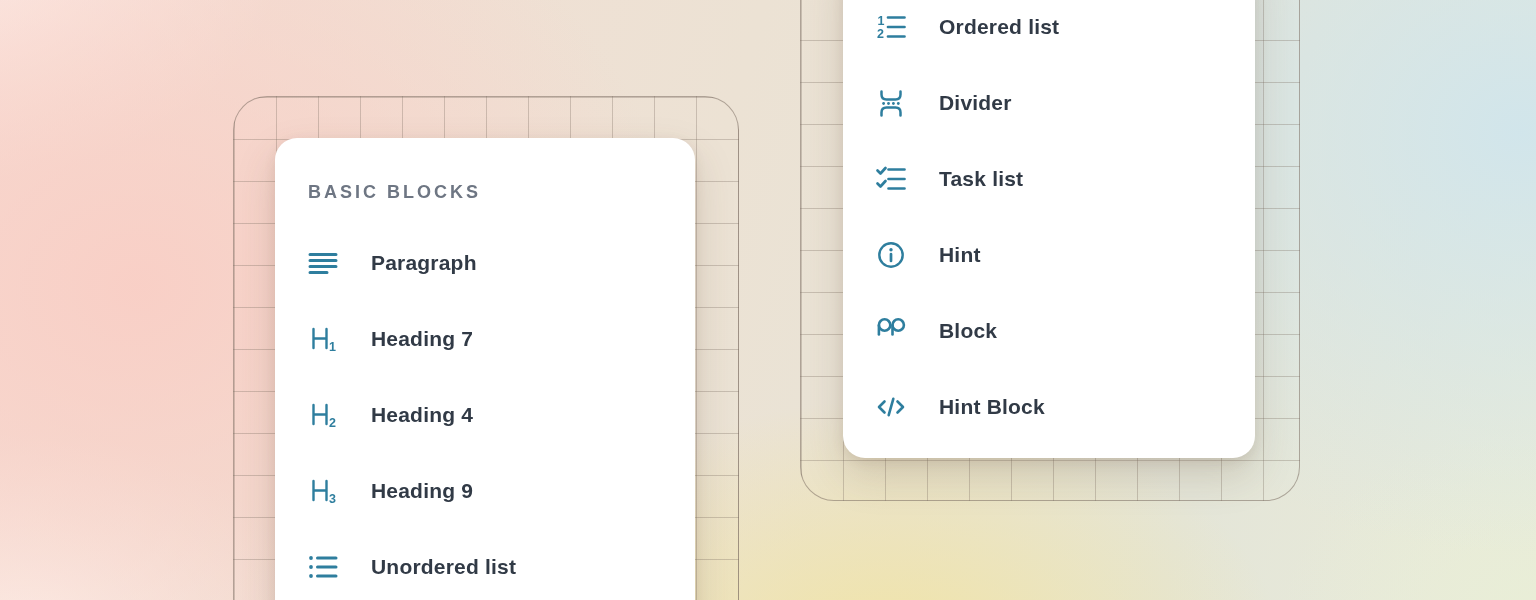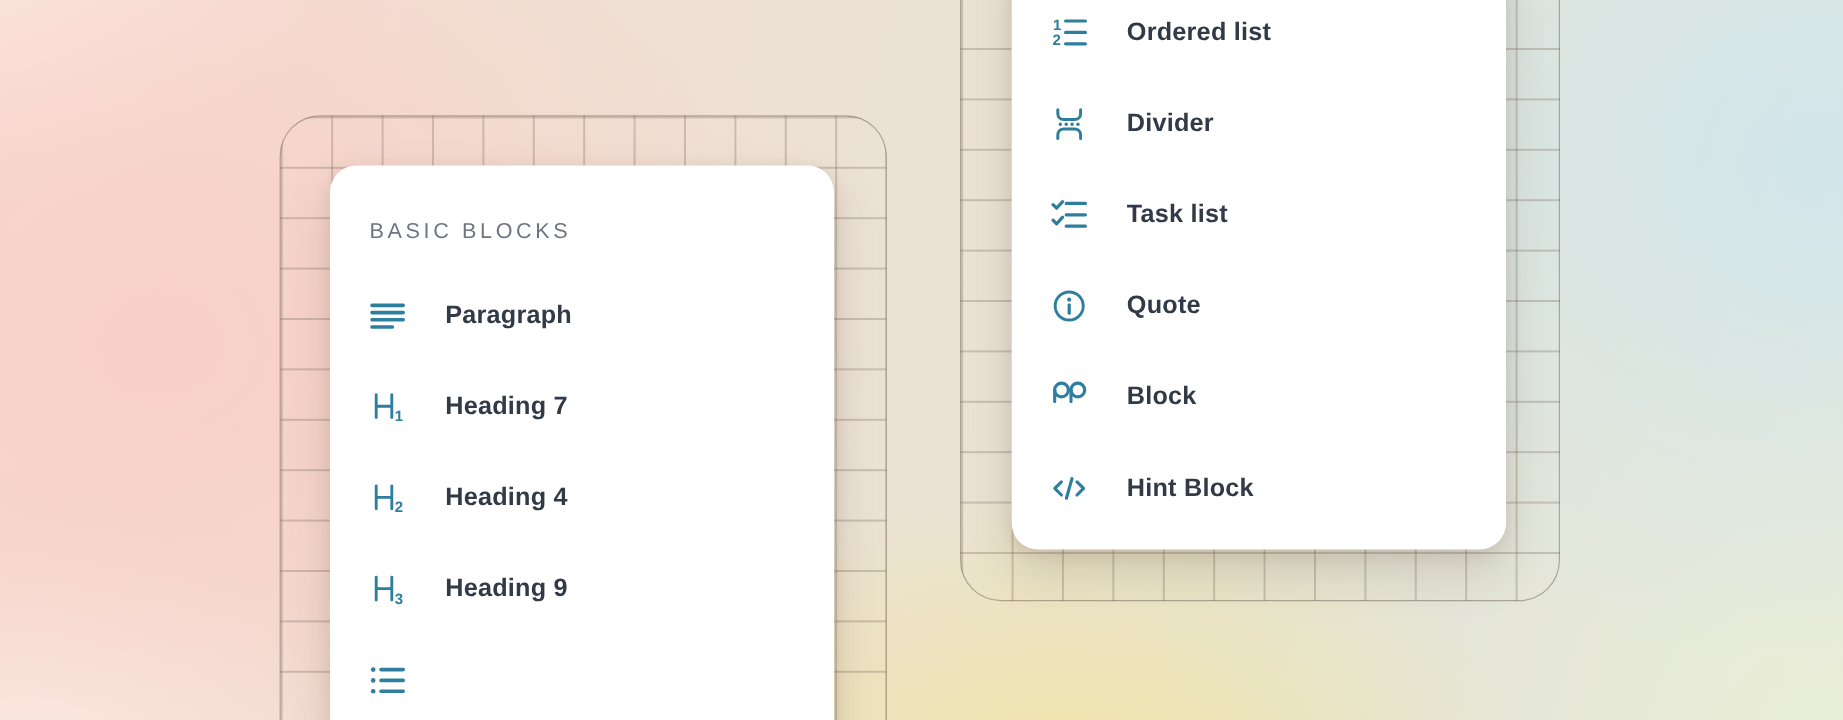--- a/index.html
+++ b/index.html
@@ -35,21 +35,21 @@
   .panel-left{left:233px;top:96px;width:504px;height:560px;}
   .panel-right{left:800px;top:-87px;width:498px;height:586px;}
   .card{
     position:absolute;background:#ffffff;border-radius:22px;
     box-shadow:0 18px 40px rgba(96,70,48,0.18), 0 4px 12px rgba(96,70,48,0.10);
   }
   .card-left{left:275px;top:138px;width:420px;height:540px;}
   .card-right{left:843px;top:-49px;width:412px;height:507px;}
   .card-header{
     margin:36px 0 15px 33px;
-    font-size:18px;line-height:36px;font-weight:400;
+    font-size:18px;line-height:36px;font-weight:700;
     letter-spacing:3px;color:var(--header);
   }
   .menu{list-style:none;margin:0;padding:0;}
   .card-right .menu{padding-top:38px;}
   .menu-item{
     display:flex;align-items:center;height:76px;
     padding-left:32px;gap:32px;cursor:pointer;
   }
   .icon{width:32px;height:32px;flex:none;color:var(--accent);}
   .icon svg{width:32px;height:32px;display:block;}
@@ -107,20 +107,21 @@
 
   <li class="menu-item">
     <span class="icon">
           <svg viewBox="0 0 32 32" fill="none" stroke="currentColor" stroke-linecap="round" stroke-linejoin="round" stroke-width="3">
     <path d="M10.5 7h18.5M10.5 16h18.5M10.5 25h18.5"></path>
     <circle cx="4" cy="7" r="1.9" fill="currentColor" stroke="none"></circle>
     <circle cx="4" cy="16" r="1.9" fill="currentColor" stroke="none"></circle>
     <circle cx="4" cy="25" r="1.9" fill="currentColor" stroke="none"></circle>
           </svg>
         </span>
+    <span class="label">Unordered list</span>
   </li>
 </ul>
 </div>
 
 <div class="card card-right">
   <ul class="menu">
   <li class="menu-item">
     <span class="icon">
           <svg viewBox="0 0 32 32" fill="none" stroke="currentColor" stroke-linecap="round" stroke-linejoin="round" stroke-width="2.7">
     <path d="M13 6.5h16.5M13 16h16.5M13 25.5h16.5"></path>
@@ -157,21 +158,21 @@
   </li>
 
   <li class="menu-item">
     <span class="icon">
           <svg viewBox="0 0 32 32" fill="none" stroke="currentColor" stroke-linecap="round" stroke-linejoin="round" stroke-width="2.4">
     <circle cx="16" cy="16" r="11.7"></circle>
             <path d="M16 15v7" stroke-width="2.7"></path>
     <circle cx="16" cy="10.7" r="1.7" fill="currentColor" stroke="none"></circle>
           </svg>
         </span>
-    <span class="label">Quote</span>
+    <span class="label">Hint</span>
   </li>
 
   <li class="menu-item">
     <span class="icon">
           <svg viewBox="0 0 32 32" fill="none" stroke="currentColor" stroke-linecap="round" stroke-linejoin="round" stroke-width="2.6">
     <circle cx="9.6" cy="10" r="5.7"></circle>
             <path d="M3.9 10.5v9"></path>
     <circle cx="23.2" cy="10" r="5.7"></circle>
             <path d="M17.5 10.5v9"></path>
           </svg>

